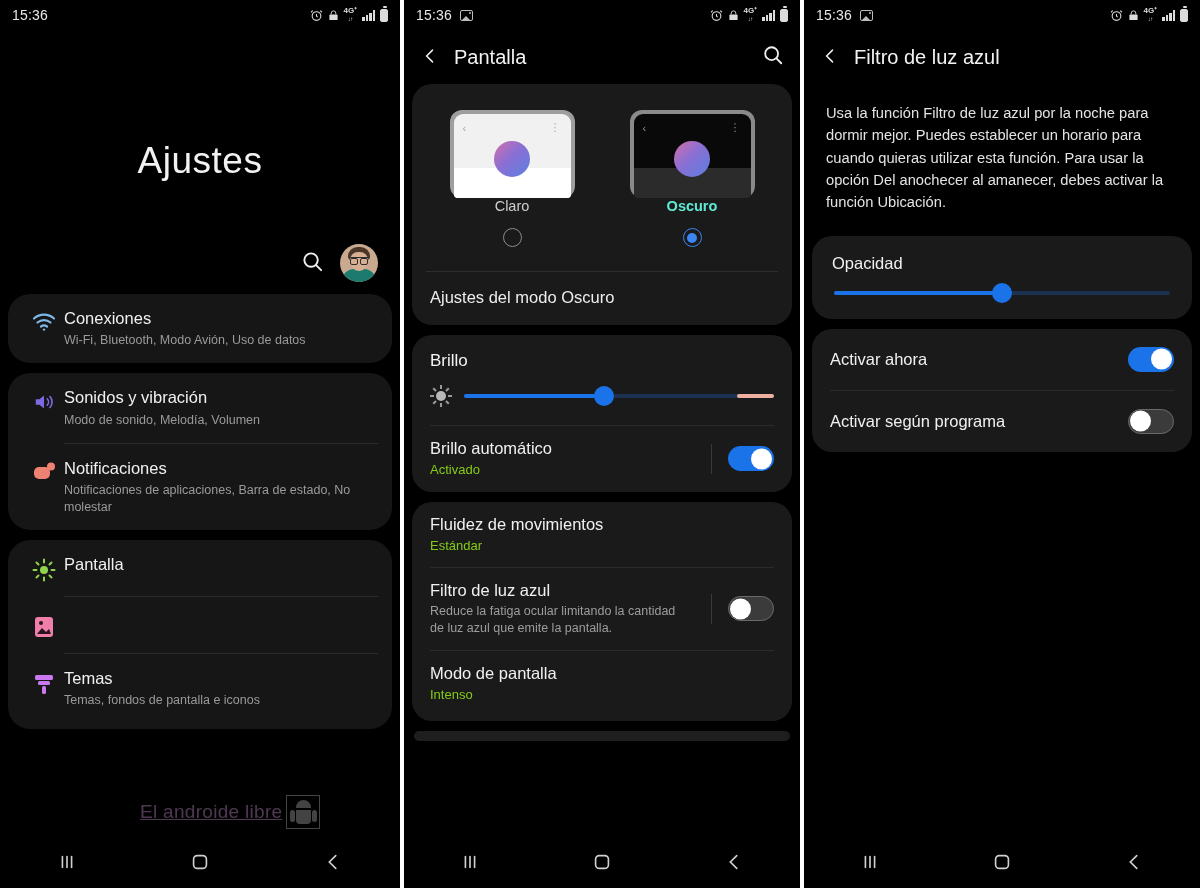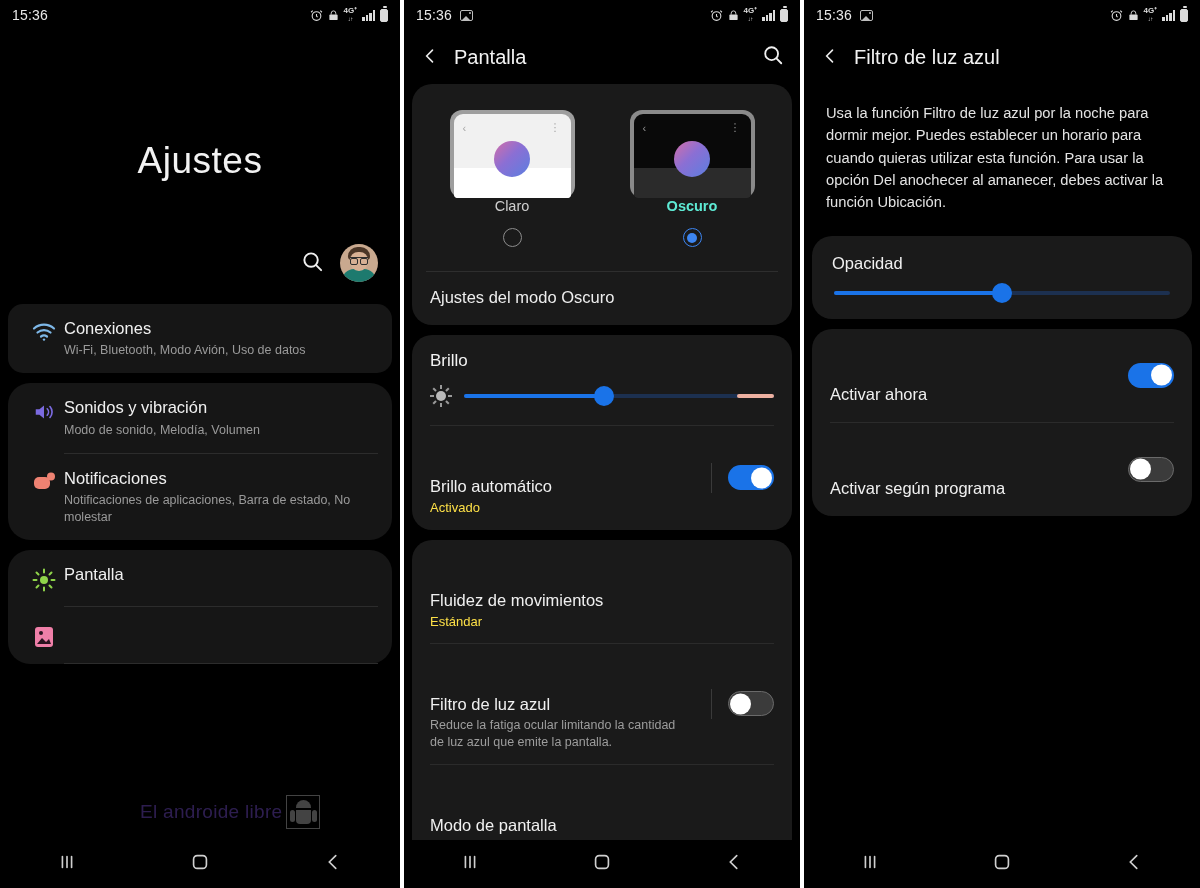--- a/index.html
+++ b/index.html
@@ -85,24 +85,24 @@
   .sliderrow{ display:flex; align-items:center; padding:14px 18px 18px; gap:12px;}
   .sun{ width:22px;height:22px;position:relative; min-width:22px;}
   .sun .core{position:absolute;left:6px;top:6px;width:10px;height:10px;border-radius:50%;background:#b9b9b9;}
   .sun i{position:absolute;width:2px;height:3.5px;background:#9a9a9a;left:10px;top:0;transform-origin:1px 11px;}
   .track{ flex:1; height:4px; border-radius:2px; background:#1c3050; position:relative;}
   .track .fill{ position:absolute;left:0;top:0;height:100%;border-radius:2px;background:#1a73e8;}
   .track .warm{ position:absolute;right:0;top:0;height:100%;border-radius:2px;background:#edb0a0;}
   .track .knob{ position:absolute;top:50%;transform:translate(-50%,-50%);width:20px;height:20px;border-radius:50%;background:#1a73e8;}
 
   .itemrow{ display:flex; align-items:center; padding:13px 18px;}
-  .itemrow .txt{flex:1;margin-top:38px;}
+  .itemrow .txt{flex:1;}
   .itemrow .t1{ font-size:16.5px; color:#f0f0f0;}
   .itemrow .t2{ font-size:12.5px; color:#9d9d9d; margin-top:3px; line-height:1.35;}
-  .itemrow .t2.blue{ color:#fde047; font-size:13px;}
+  .itemrow .t2.blue{ color:#84cc16; font-size:13px;}
   .sep{ width:1px; height:30px; background:#3a3a3a; margin-right:16px;}
   .toggle{ width:46px;height:25px;border-radius:13px; position:relative; flex:none;}
   .toggle.on{ background:#1a73e8;}
   .toggle.off{ background:#3b3b3b; border:1.5px solid #6a6a6a;}
   .toggle .kn{ position:absolute;top:50%;transform:translateY(-50%);width:21px;height:21px;border-radius:50%;background:#fff;}
   .toggle.on .kn{ right:2px;} .toggle.off .kn{ left:1px;}
   .row-div{ height:1px; background:#2b2b2b; margin:0 18px;}
 
   .scrollhint{ height:10px; background:#1e1e1e; border-radius:6px; margin:6px 10px 0;}
 
@@ -110,21 +110,21 @@
   .desc{ font-size:14.7px; line-height:1.52; color:#e3e3e3; padding:18px 22px 22px;}
   .opa-title{ font-size:16.5px; color:#f0f0f0; padding:18px 20px 0;}
   .opa-slider{ padding:18px 22px 24px;}
 
   
   .navbar{ position:absolute; bottom:0; left:0; right:0; height:48px; display:flex; align-items:center; justify-content:space-around; background:#000;}
   .nav-ic{ color:#cfcfcf; }
 
   
   .wm{ position:absolute; left:140px; top:795px; display:flex; align-items:center; gap:4px; opacity:.32; pointer-events:none;}
-  .wm-t{ font-size:19px; color:#8b5cf6; letter-spacing:.3px;}
+  .wm-t{ font-size:19px; color:#f0abfc; letter-spacing:.3px;text-decoration:underline;}
   .wm-box{ width:34px;height:34px;border:1.6px solid #cfcfcf; position:relative;}
   .wm-box .head{position:absolute;left:9px;top:4px;width:15px;height:8px;background:#cfcfcf;border-radius:8px 8px 0 0;}
   .wm-box .bod{position:absolute;left:9px;top:14px;width:15px;height:14px;background:#cfcfcf;border-radius:0 0 4px 4px;}
   .wm-box .arm{position:absolute;left:3px;top:14px;width:5px;height:12px;background:#cfcfcf;border-radius:3px;}
   .wm-box .arm2{position:absolute;right:2px;top:14px;width:5px;height:12px;background:#cfcfcf;border-radius:3px;}
 </style>
 </head>
 <body>
 
 <div class="screens">
@@ -167,21 +167,21 @@
           </svg>
       </span>
       <span class="avatar">
         <span class="body"></span>
           <span class="hair"></span>
           <span class="face"></span>
           <span class="glass"></span>
       </span>
     </div>
 
-    <div class="card" style="margin-top:22px;border-radius:15px;">
+    <div class="card" style="margin-top:12px;">
       <div class="row">
         <span class="ico">
           <svg width="24" height="19" viewBox="0 0 24 19" fill="none" stroke="#7eb8e8" stroke-width="2.2" stroke-linecap="round">
             <path d="M2 6.5a15 15 0 0120 0"></path>
               <path d="M5.5 10.5a10 10 0 0113 0"></path>
               <path d="M9 14.5a5 5 0 016 0"></path>
               <circle cx="12" cy="17.6" r="1.2" fill="#7eb8e8" stroke="none"></circle>
           </svg>
         </span>
         <span class="txt">
@@ -236,20 +236,33 @@
       <div class="row">
         <span class="ico">
           <svg width="20" height="24" viewBox="0 0 20 24" fill="#ef7fa8">
               <rect x="1" y="2" width="18" height="20" rx="3"></rect>
               <circle cx="7" cy="8" r="2" fill="#2b1420"></circle>
               <path d="M3 19l5-6 4 4 3-3 2 5z" fill="#2b1420"></path>
             </svg>
         </span>
       </div>
       <div class="divider"></div>
+      <div class="row" style="padding-bottom:20px;">
+        <span class="ico">
+          <svg width="22" height="24" viewBox="0 0 22 24" fill="#c978ef">
+              <rect x="2" y="3" width="18" height="5" rx="1.5"></rect>
+              <rect x="5" y="9" width="12" height="4" rx="1.5"></rect>
+              <rect x="9" y="14" width="4" height="8" rx="1.5"></rect>
+            </svg>
+        </span>
+        <span class="txt">
+          <div class="t1">Temas</div>
+          <div class="t2">Temas, fondos de pantalla e iconos</div>
+        </span>
+      </div>
     </div>
 
     <div class="wm">
       <span class="wm-t">El androide libre</span>
       <span class="wm-box">
           <i class="head"></i>
           <i class="bod"></i>
           <i class="arm"></i>
           <i class="arm2"></i>
         </span>

